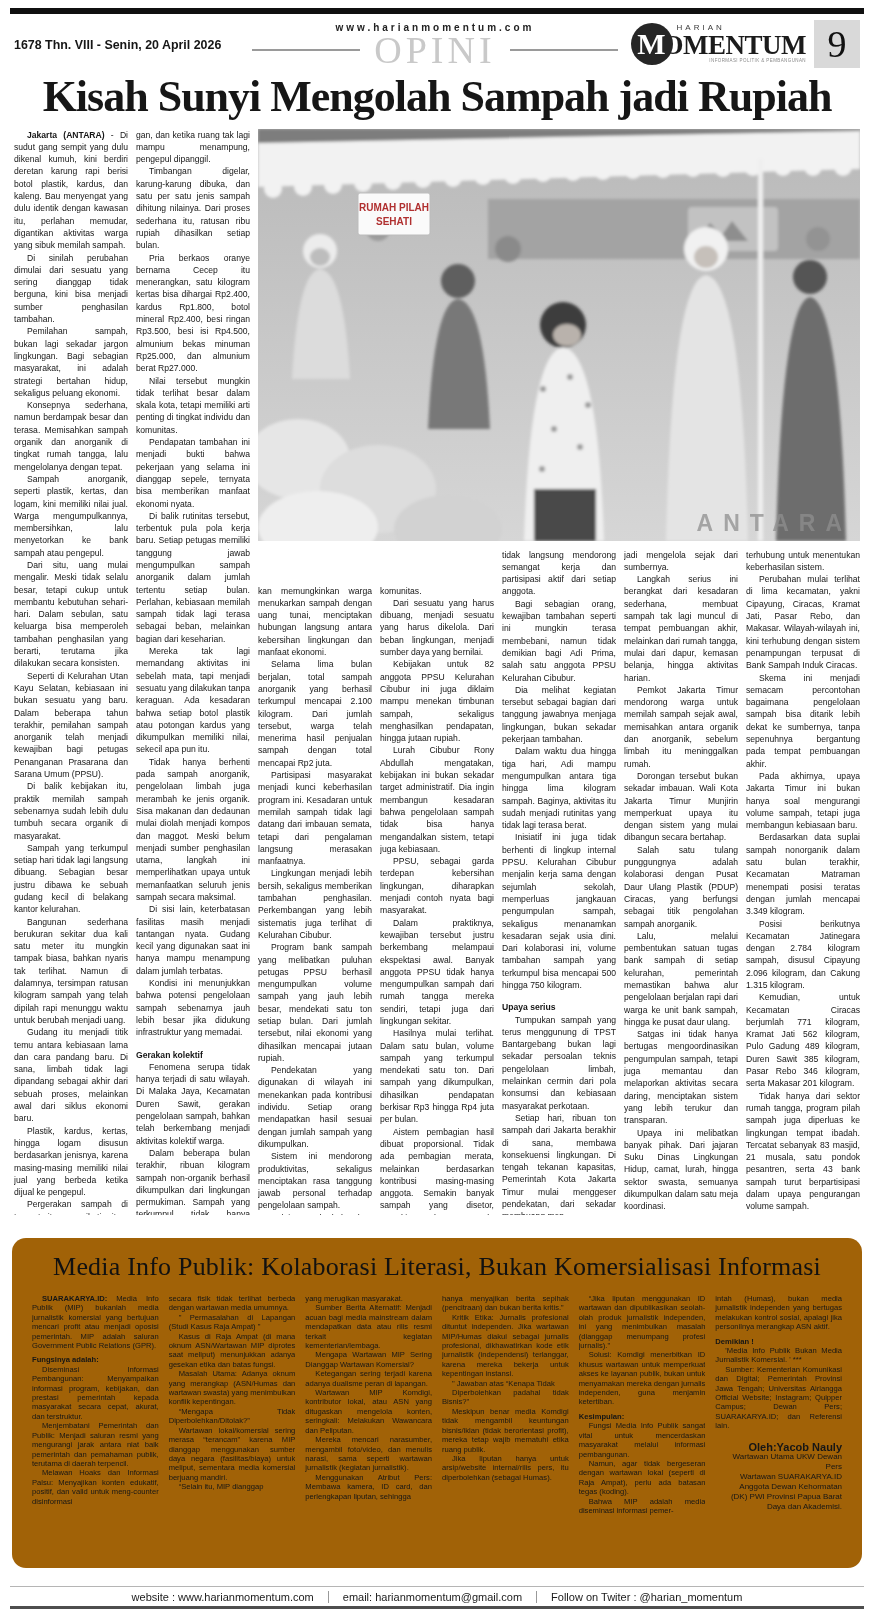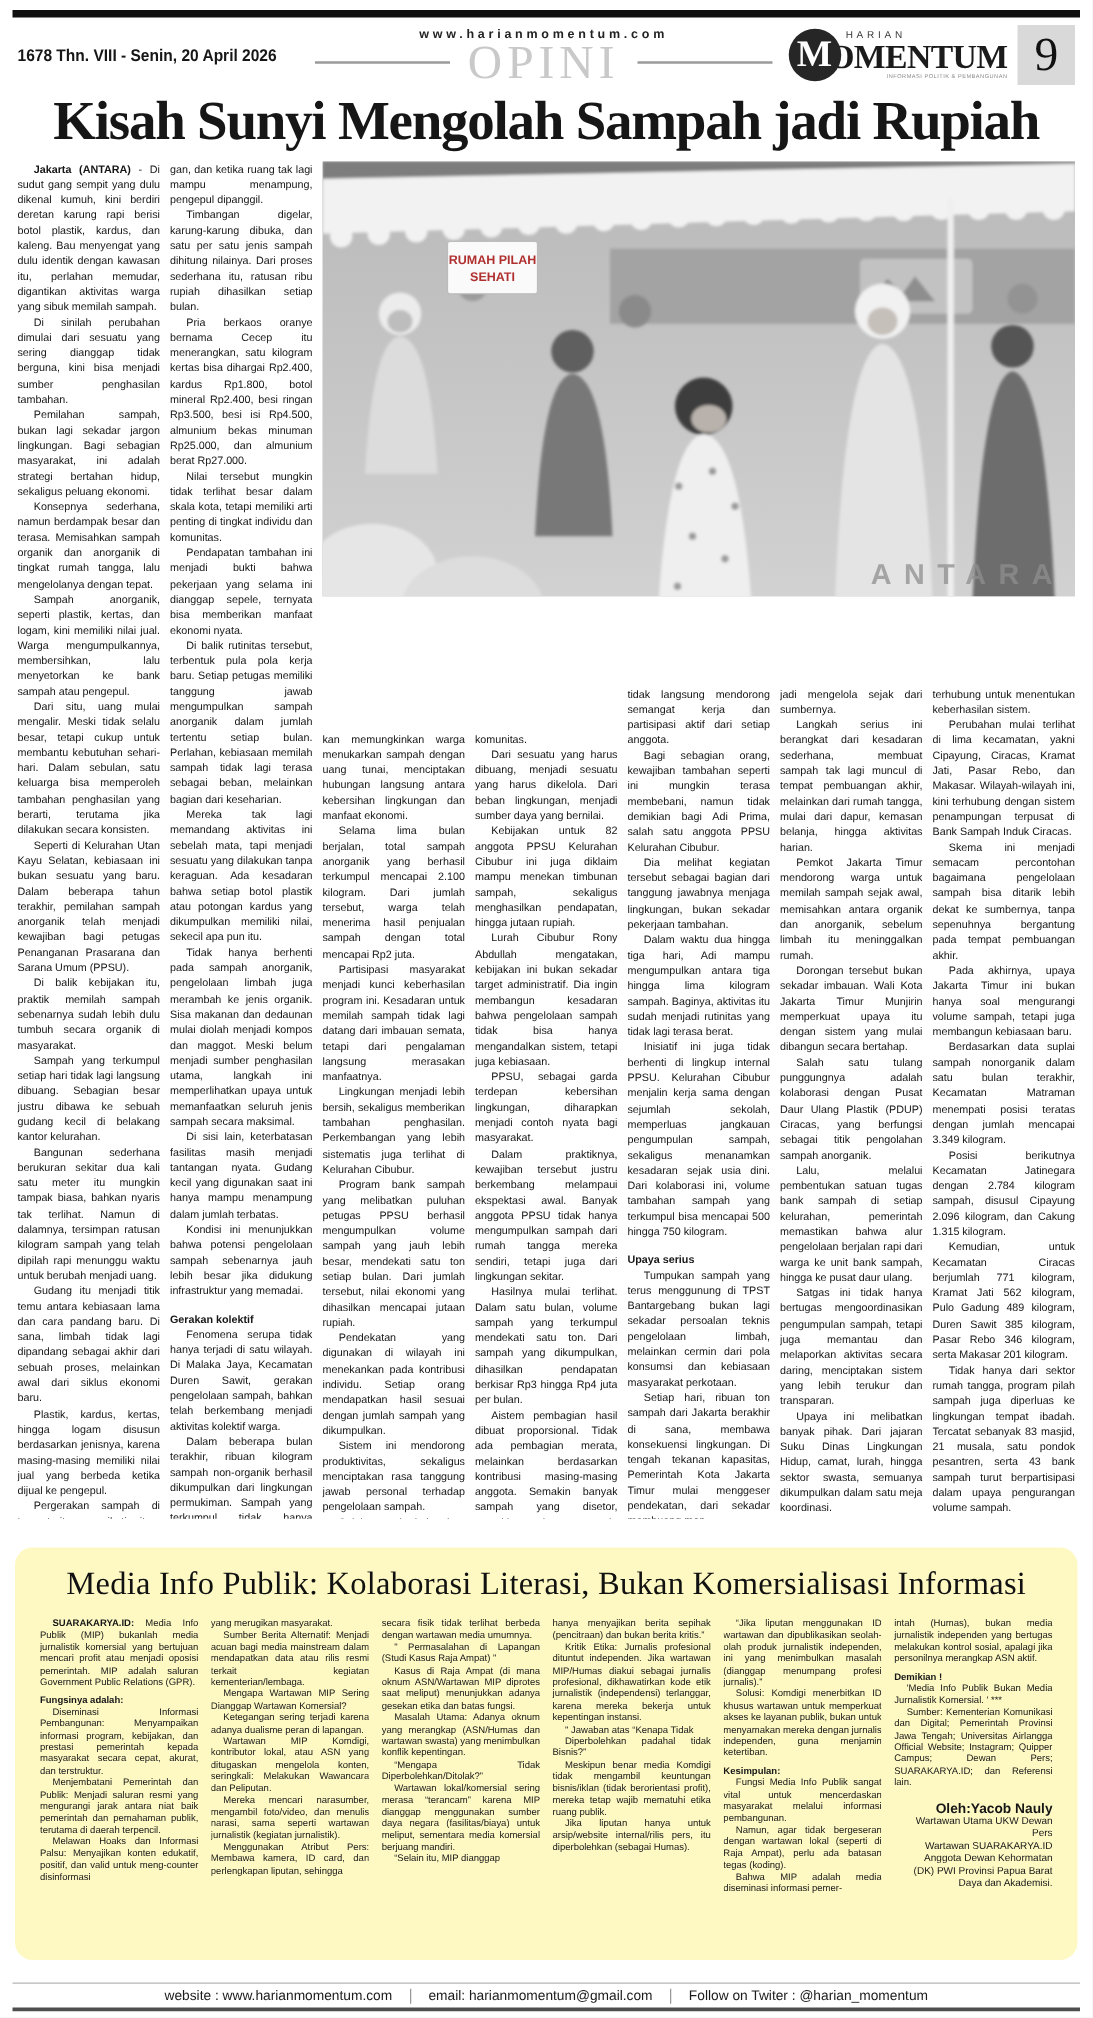--- a/index.html
+++ b/index.html
@@ -33,26 +33,26 @@
   .mcol{width:114px;flex:none;font-size:8.6px;line-height:12.3px;text-align:justify;height:100%;
         overflow:hidden;box-sizing:border-box;}
   .c3,.c4{padding-top:456px;}
   .c5,.c6,.c7{padding-top:420px;}
   .para{margin:0;text-indent:13px;}
   .s-cont{text-indent:0;}
   .s-sub{font-weight:700;text-indent:0;margin-top:10px;}
   .s-byb{font-weight:700;text-align:right;text-indent:0;font-size:10.5px;margin-top:26px;}
   .s-by{text-align:right;text-indent:0;font-size:9px;}
   
-  .photo{position:absolute;left:258px;top:0;width:602px;height:348px;background:#c9c9c9;overflow:hidden;}
+  .photo{position:absolute;left:258px;top:0;width:602px;height:412px;background:#c9c9c9;overflow:hidden;}
   .photo svg{display:block;}
   .antara{position:absolute;right:8px;bottom:4px;font-size:23px;font-weight:700;letter-spacing:10px;
           color:#8f8f8f;opacity:.75;margin-top:41px;}
   
-  .sec-box{position:absolute;left:12px;top:1238px;width:850px;height:330px;background:#fef9c3;
+  .sec-box{position:absolute;left:12px;top:1238px;width:850px;height:330px;background:#a16207;
            border-radius:14px;padding:12px 20px 0;box-sizing:border-box;}
   .sec-headline{font-family:"Liberation Serif",serif;font-size:26px;font-weight:400;color:#111;
                 text-align:center;margin:2px 0 12px;letter-spacing:.2px;}
   .sec-cols{display:flex;gap:10px;height:266px;overflow:hidden;}
   .scol{flex:1;font-size:7.6px;line-height:9.4px;text-align:justify;overflow:hidden;}
   .scol .para{text-indent:10px;}
   .scol .s-cont{text-indent:0;}
   .scol .s-sub{text-indent:0;margin-top:5px;}
   .scol .s-byb{font-size:11px;margin-top:12px;text-indent:0;}
   .scol .s-by{font-size:8px;line-height:10px;text-indent:0;}
@@ -277,36 +277,36 @@
     <h2 class="sec-headline">Media Info Publik: Kolaborasi Literasi, Bukan Komersialisasi Informasi</h2>
     <div class="sec-cols">
       <div class="scol">
           <p class="para s-lead"><b>SUARAKARYA.ID:</b> Media Info Publik (MIP) bukanlah media jurnalistik komersial yang bertujuan mencari profit atau menjadi oposisi pemerintah. MIP adalah saluran Government Public Relations (GPR).</p>
           <p class="para s-sub">Fungsinya adalah:</p>
           <p class="para">Diseminasi Informasi Pembangunan: Menyampaikan informasi program, kebijakan, dan prestasi pemerintah kepada masyarakat secara cepat, akurat, dan terstruktur.</p>
           <p class="para">Menjembatani Pemerintah dan Publik: Menjadi saluran resmi yang mengurangi jarak antara niat baik pemerintah dan pemahaman publik, terutama di daerah terpencil.</p>
           <p class="para">Melawan Hoaks dan Informasi Palsu: Menyajikan konten edukatif, positif, dan valid untuk meng-counter disinformasi</p>
         </div>
       <div class="scol">
+          <p class="para s-cont">secara fisik tidak terlihat berbeda dengan wartawan media umumnya.</p>
+          <p class="para">" Permasalahan di Lapangan (Studi Kasus Raja Ampat) "</p>
+          <p class="para">Kasus di Raja Ampat (di mana oknum ASN/Wartawan MIP diprotes saat meliput) menunjukkan adanya gesekan etika dan batas fungsi.</p>
+          <p class="para">Masalah Utama: Adanya oknum yang merangkap (ASN/Humas dan wartawan swasta) yang menimbulkan konflik kepentingan.</p>
+          <p class="para">“Mengapa Tidak Diperbolehkan/Ditolak?”</p>
+          <p class="para">Wartawan lokal/komersial sering merasa “terancam” karena MIP dianggap menggunakan sumber daya negara (fasilitas/biaya) untuk meliput, sementara media komersial berjuang mandiri.</p>
+          <p class="para">“Selain itu, MIP dianggap</p>
+        </div>
+      <div class="scol">
           <p class="para s-cont">yang merugikan masyarakat.</p>
           <p class="para">Sumber Berita Alternatif: Menjadi acuan bagi media mainstream dalam mendapatkan data atau rilis resmi terkait kegiatan kementerian/lembaga.</p>
           <p class="para">Mengapa Wartawan MIP Sering Dianggap Wartawan Komersial?</p>
           <p class="para">Ketegangan sering terjadi karena adanya dualisme peran di lapangan.</p>
           <p class="para">Wartawan MIP Komdigi, kontributor lokal, atau ASN yang ditugaskan mengelola konten, seringkali: Melakukan Wawancara dan Peliputan.</p>
           <p class="para">Mereka mencari narasumber, mengambil foto/video, dan menulis narasi, sama seperti wartawan jurnalistik (kegiatan jurnalistik).</p>
           <p class="para">Menggunakan Atribut Pers: Membawa kamera, ID card, dan perlengkapan liputan, sehingga</p>
-        </div>
-      <div class="scol">
-          <p class="para s-cont">secara fisik tidak terlihat berbeda dengan wartawan media umumnya.</p>
-          <p class="para">" Permasalahan di Lapangan (Studi Kasus Raja Ampat) "</p>
-          <p class="para">Kasus di Raja Ampat (di mana oknum ASN/Wartawan MIP diprotes saat meliput) menunjukkan adanya gesekan etika dan batas fungsi.</p>
-          <p class="para">Masalah Utama: Adanya oknum yang merangkap (ASN/Humas dan wartawan swasta) yang menimbulkan konflik kepentingan.</p>
-          <p class="para">“Mengapa Tidak Diperbolehkan/Ditolak?”</p>
-          <p class="para">Wartawan lokal/komersial sering merasa “terancam” karena MIP dianggap menggunakan sumber daya negara (fasilitas/biaya) untuk meliput, sementara media komersial berjuang mandiri.</p>
-          <p class="para">“Selain itu, MIP dianggap</p>
         </div>
       <div class="scol">
           <p class="para s-cont">hanya menyajikan berita sepihak (pencitraan) dan bukan berita kritis.”</p>
           <p class="para">Kritik Etika: Jurnalis profesional dituntut independen. Jika wartawan MIP/Humas diakui sebagai jurnalis profesional, dikhawatirkan kode etik jurnalistik (independensi) terlanggar, karena mereka bekerja untuk kepentingan instansi.</p>
           <p class="para">" Jawaban atas “Kenapa Tidak</p>
           <p class="para">Diperbolehkan padahal tidak Bisnis?”</p>
           <p class="para">Meskipun benar media Komdigi tidak mengambil keuntungan bisnis/iklan (tidak berorientasi profit), mereka tetap wajib mematuhi etika ruang publik.</p>
           <p class="para">Jika liputan hanya untuk arsip/website internal/rilis pers, itu diperbolehkan (sebagai Humas).</p>
         </div>
       <div class="scol">

